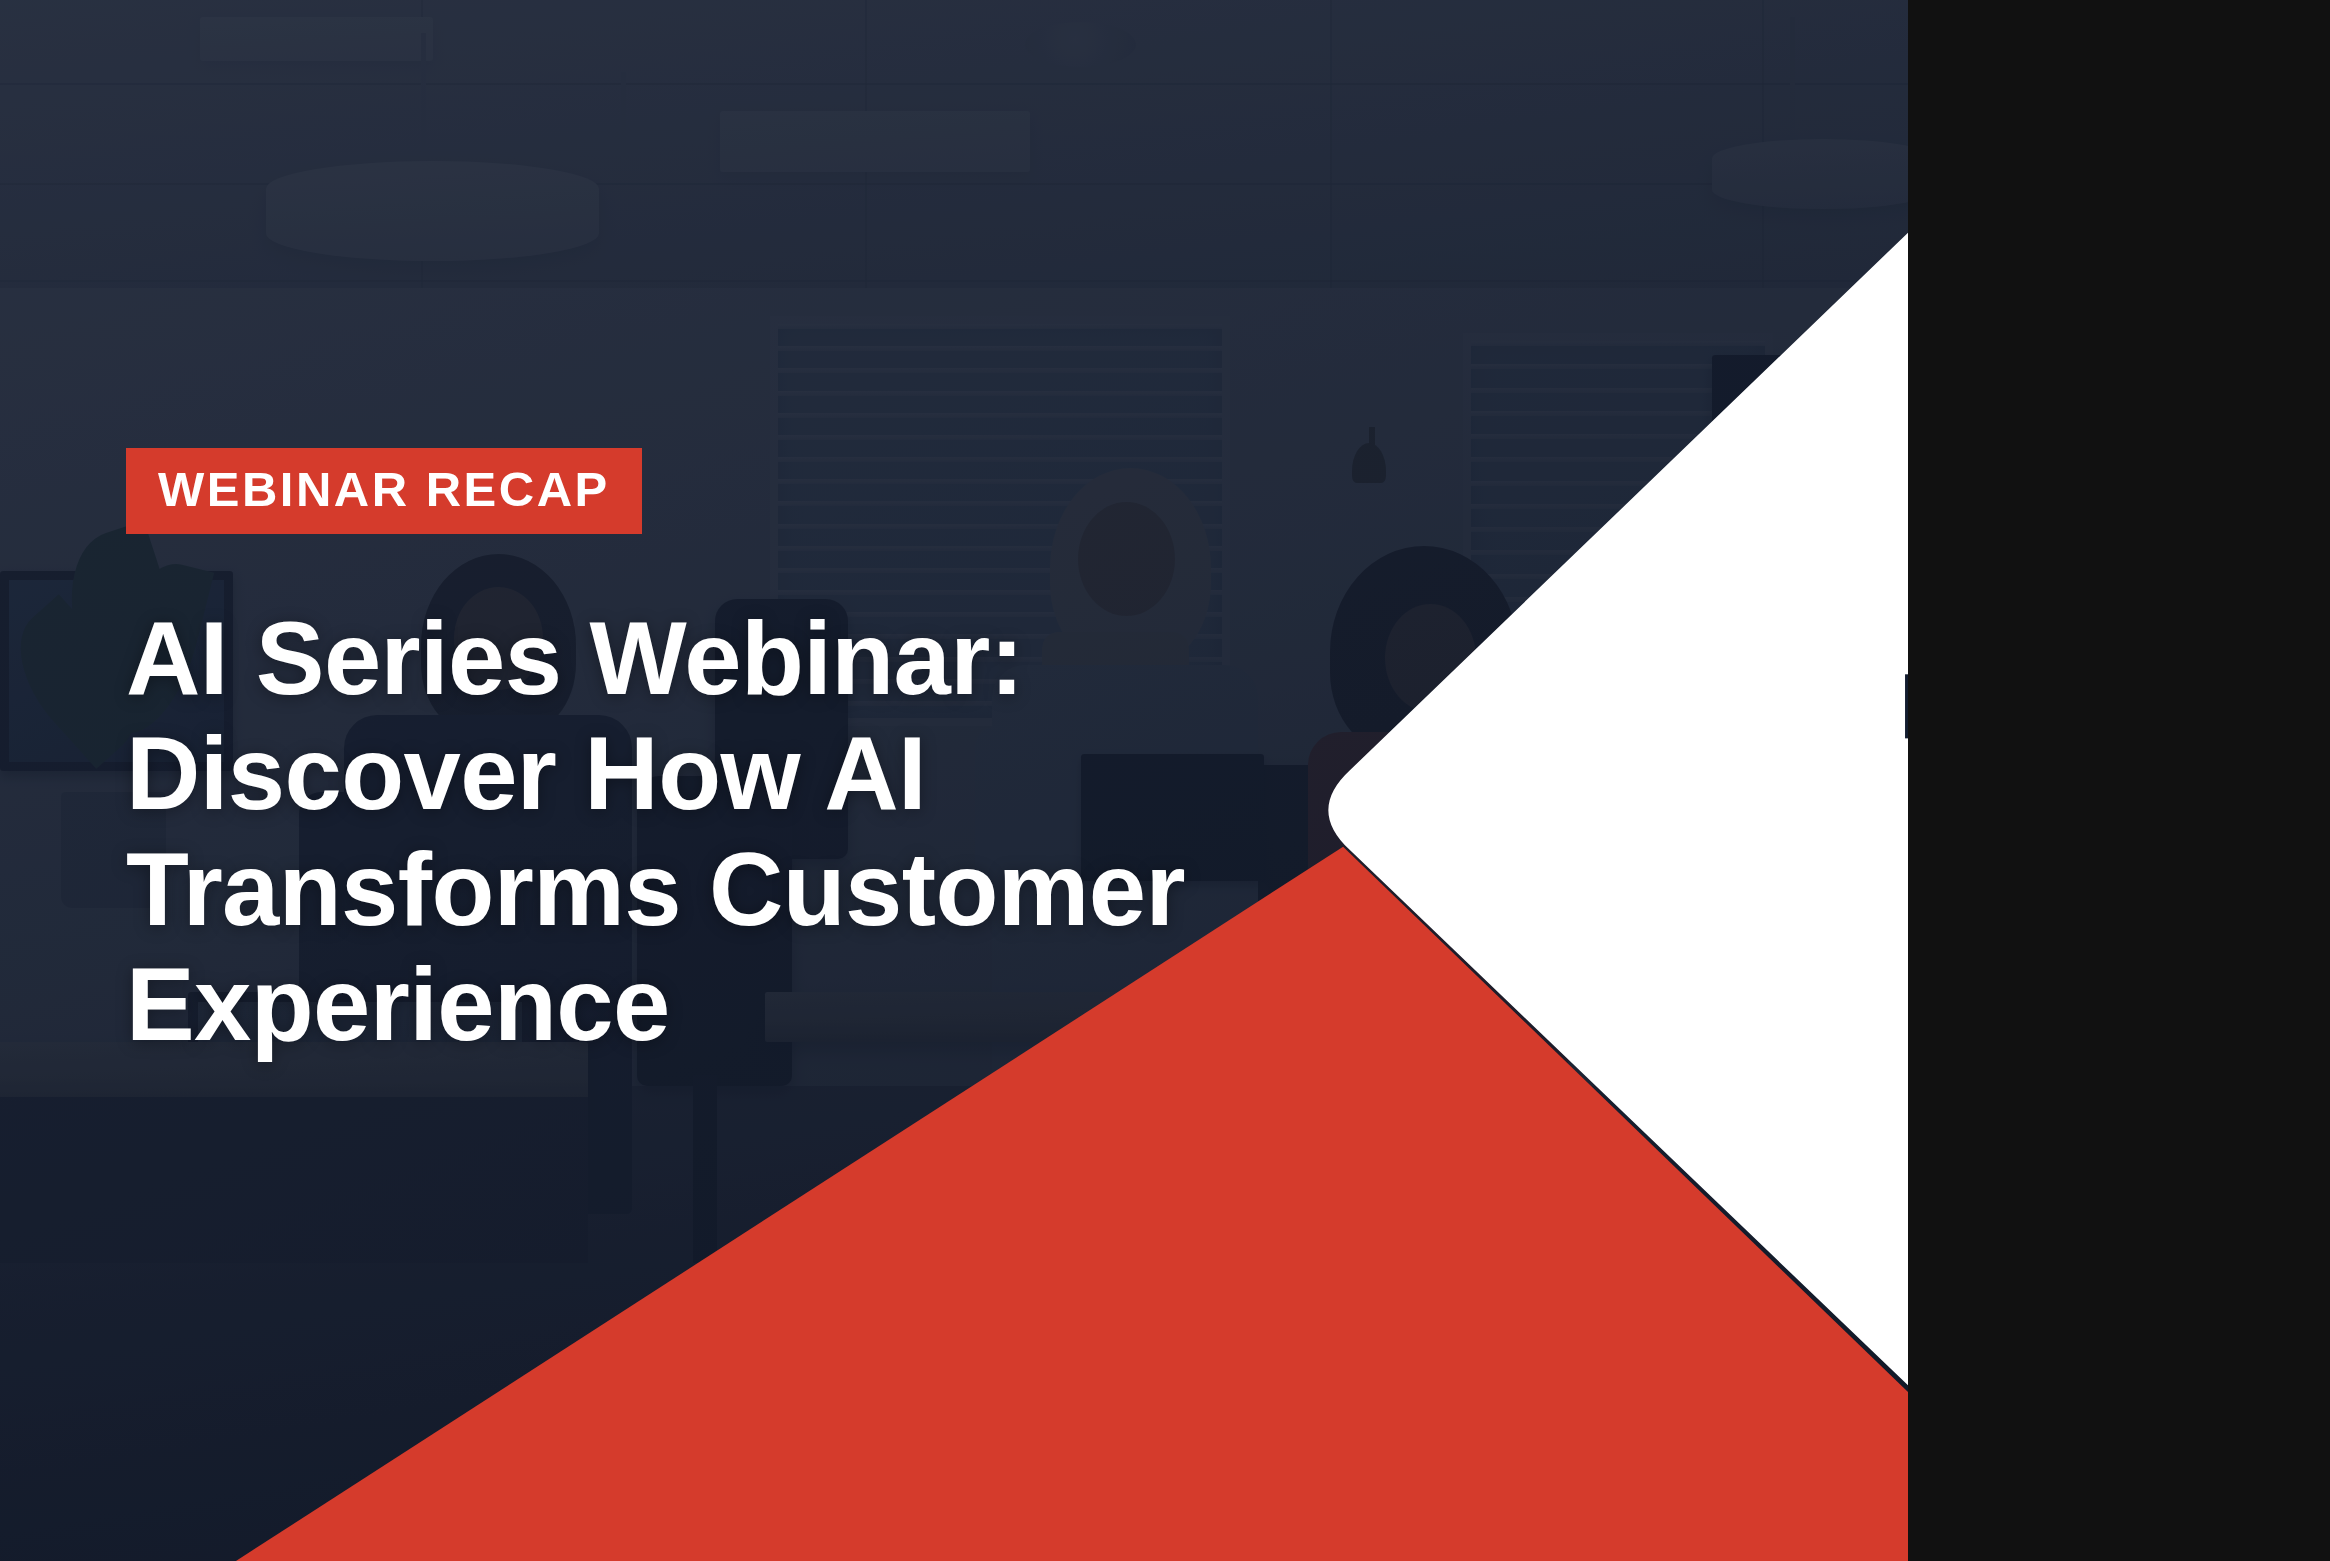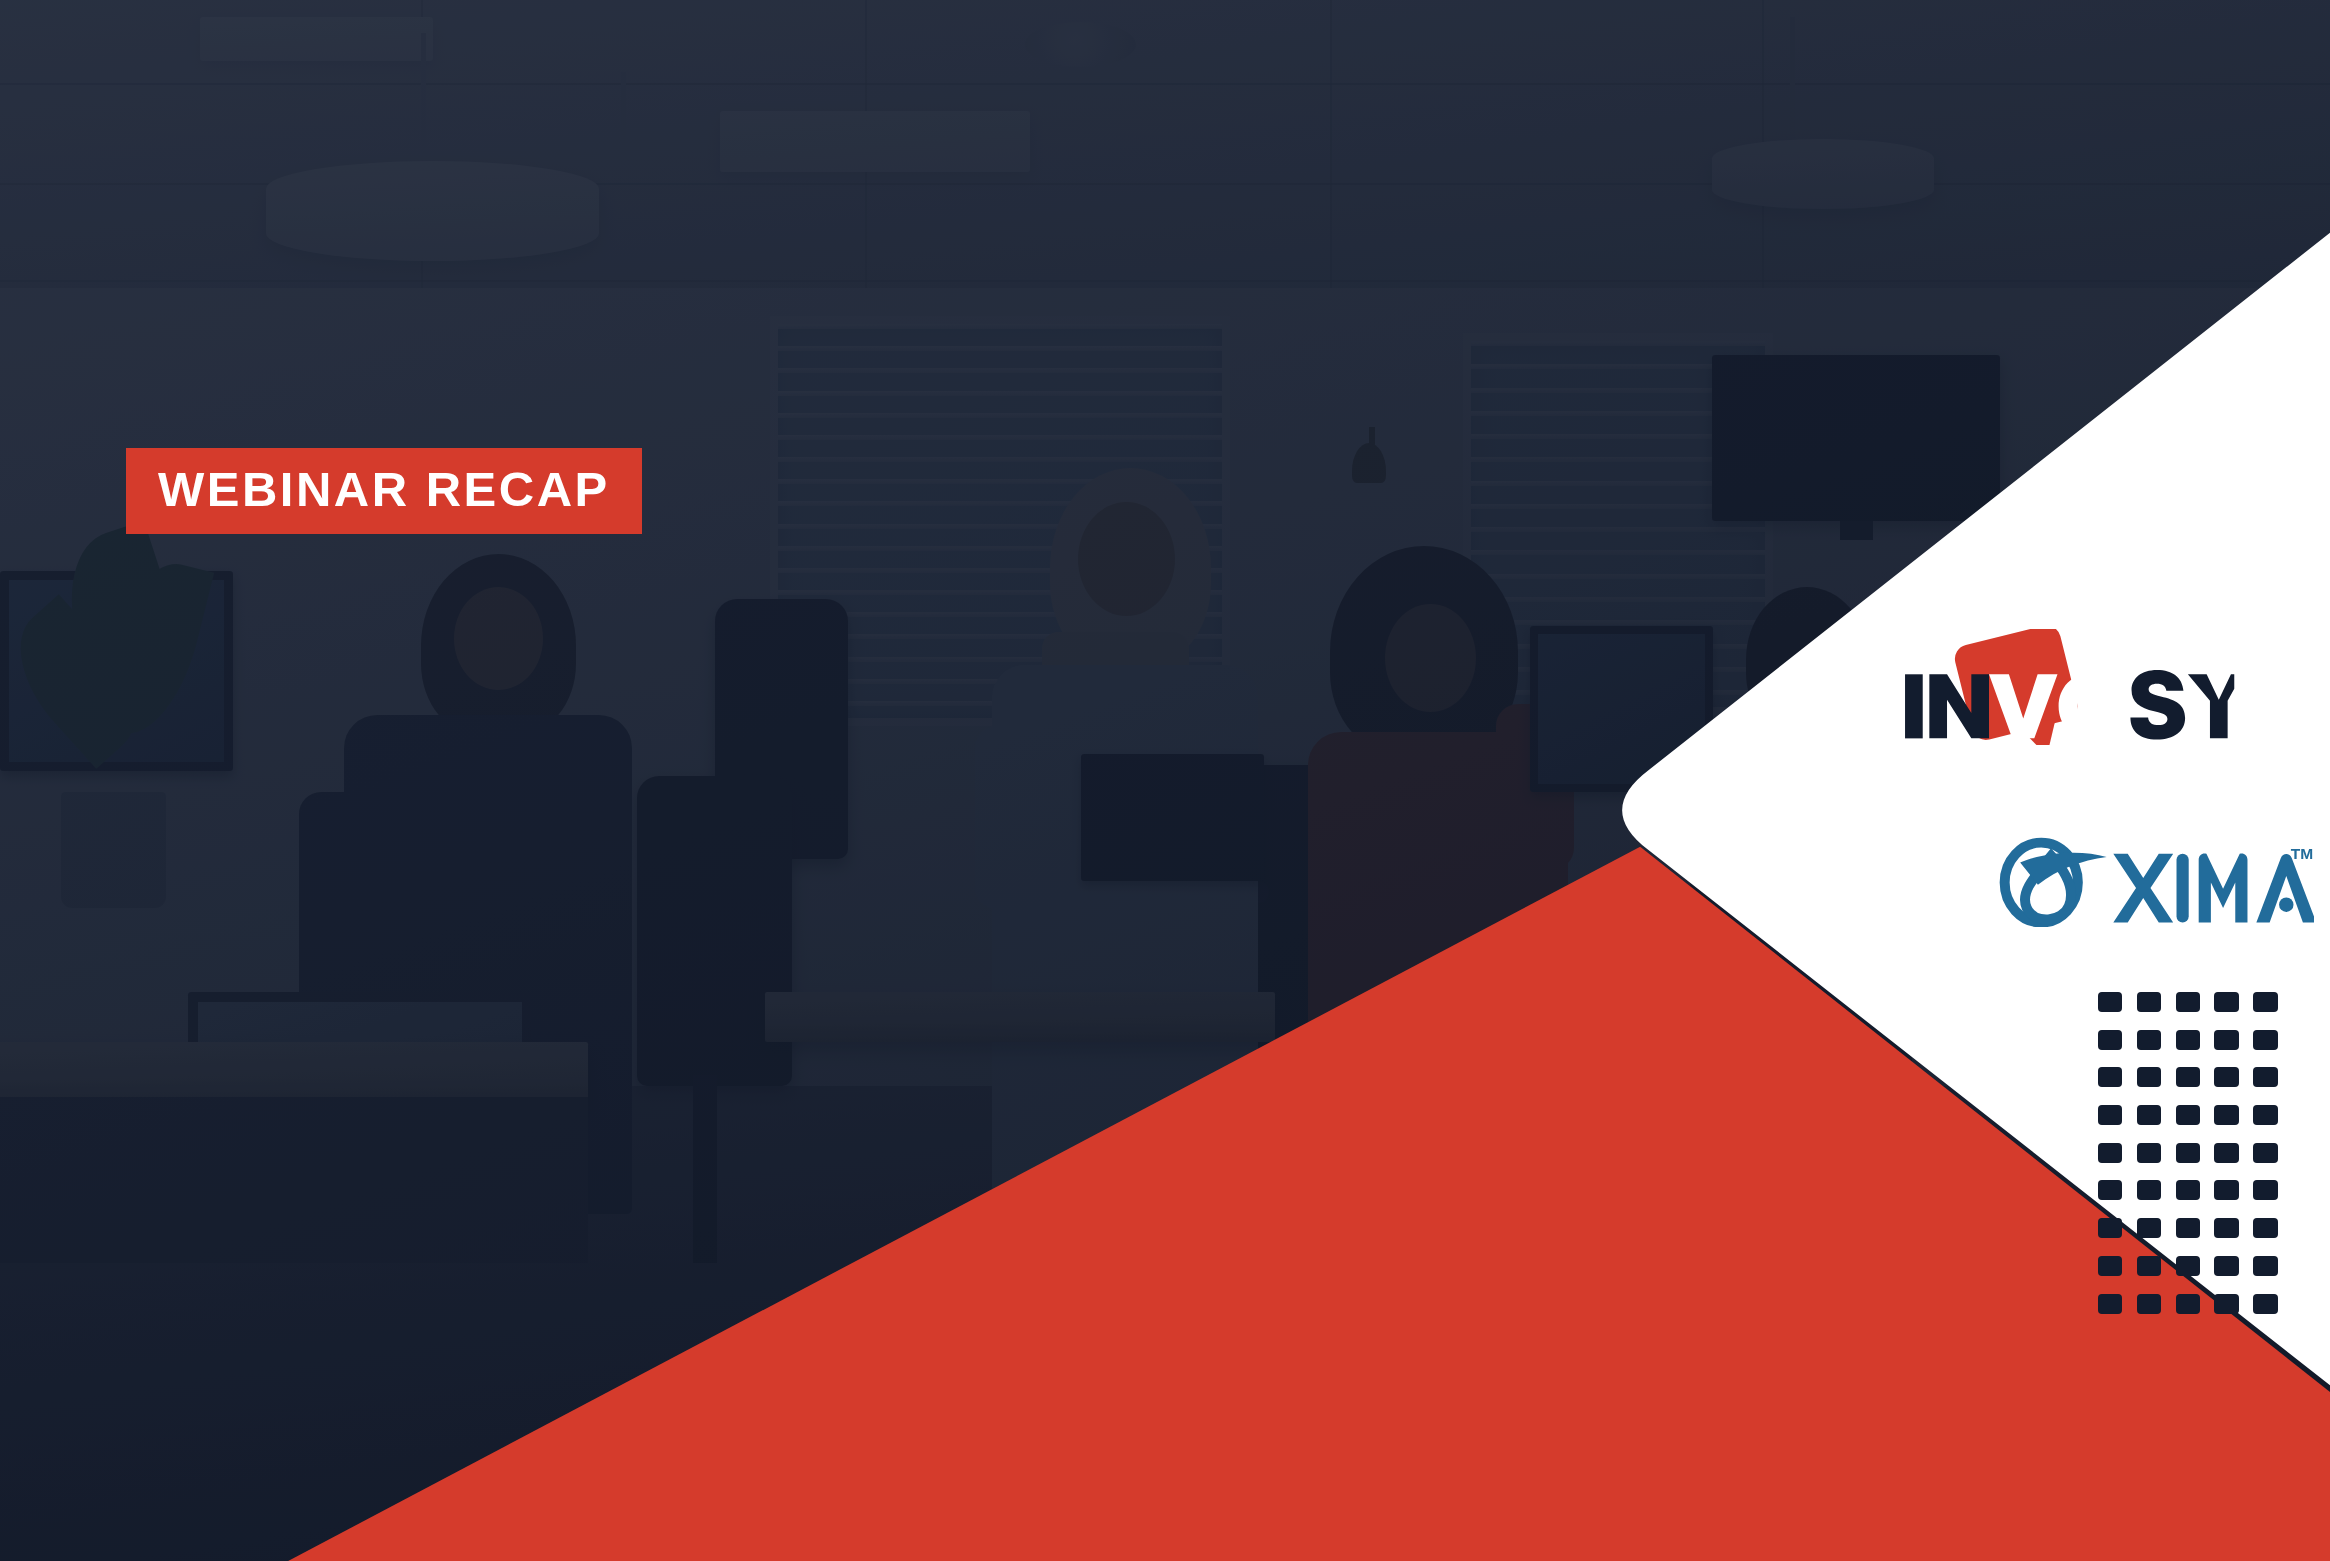--- a/index.html
+++ b/index.html
@@ -1,20 +1,20 @@
 <!DOCTYPE html>
 <html style="font-size:8.9px"><head>
 <meta charset="utf-8">
 <style>
   * { margin:0; padding:0; box-sizing:border-box; }
   html,body { background:#111; }
 
   .canvas{
     position:relative;
-    width:2330px; height:1561px;
+    width:1908px; height:1561px;
     overflow:hidden;
     font-family:"Liberation Sans", sans-serif;
     background:#0E1726;
   }
 
   
   .photo{ position:absolute; inset:0; overflow:hidden; background:#7E8794; }
 
   
   .ceil{ position:absolute; left:0; top:0; width:100%; height:310px;
@@ -279,20 +279,26 @@
       <path d="M 2960 1528
                L 4205 2512
                L 4205 2817
                L 520 2817
                Z" fill="#D53B2C"></path>
     </svg>
   </div>
 
   <div class="badge">WEBINAR RECAP</div>
 
+  <h1 class="headline">
+    <span class="ln">AI Series Webinar:</span>
+    <span class="ln">Discover How AI</span>
+    <span class="ln">Transforms Customer</span>
+    <span class="ln">Experience</span>
+  </h1>
 
   <div class="logo-invosys">
     <svg viewBox="0 0 640 210">
 
       <g transform="rotate(-14 250 100)">
         <rect x="148" y="8" width="196" height="176" rx="26" ry="26" fill="#D53B2C"></rect>
         <path d="M 232 176 L 300 176 L 268 238 Z" fill="#D53B2C"></path>
       </g>
 
       <g fill="#121C2E">

